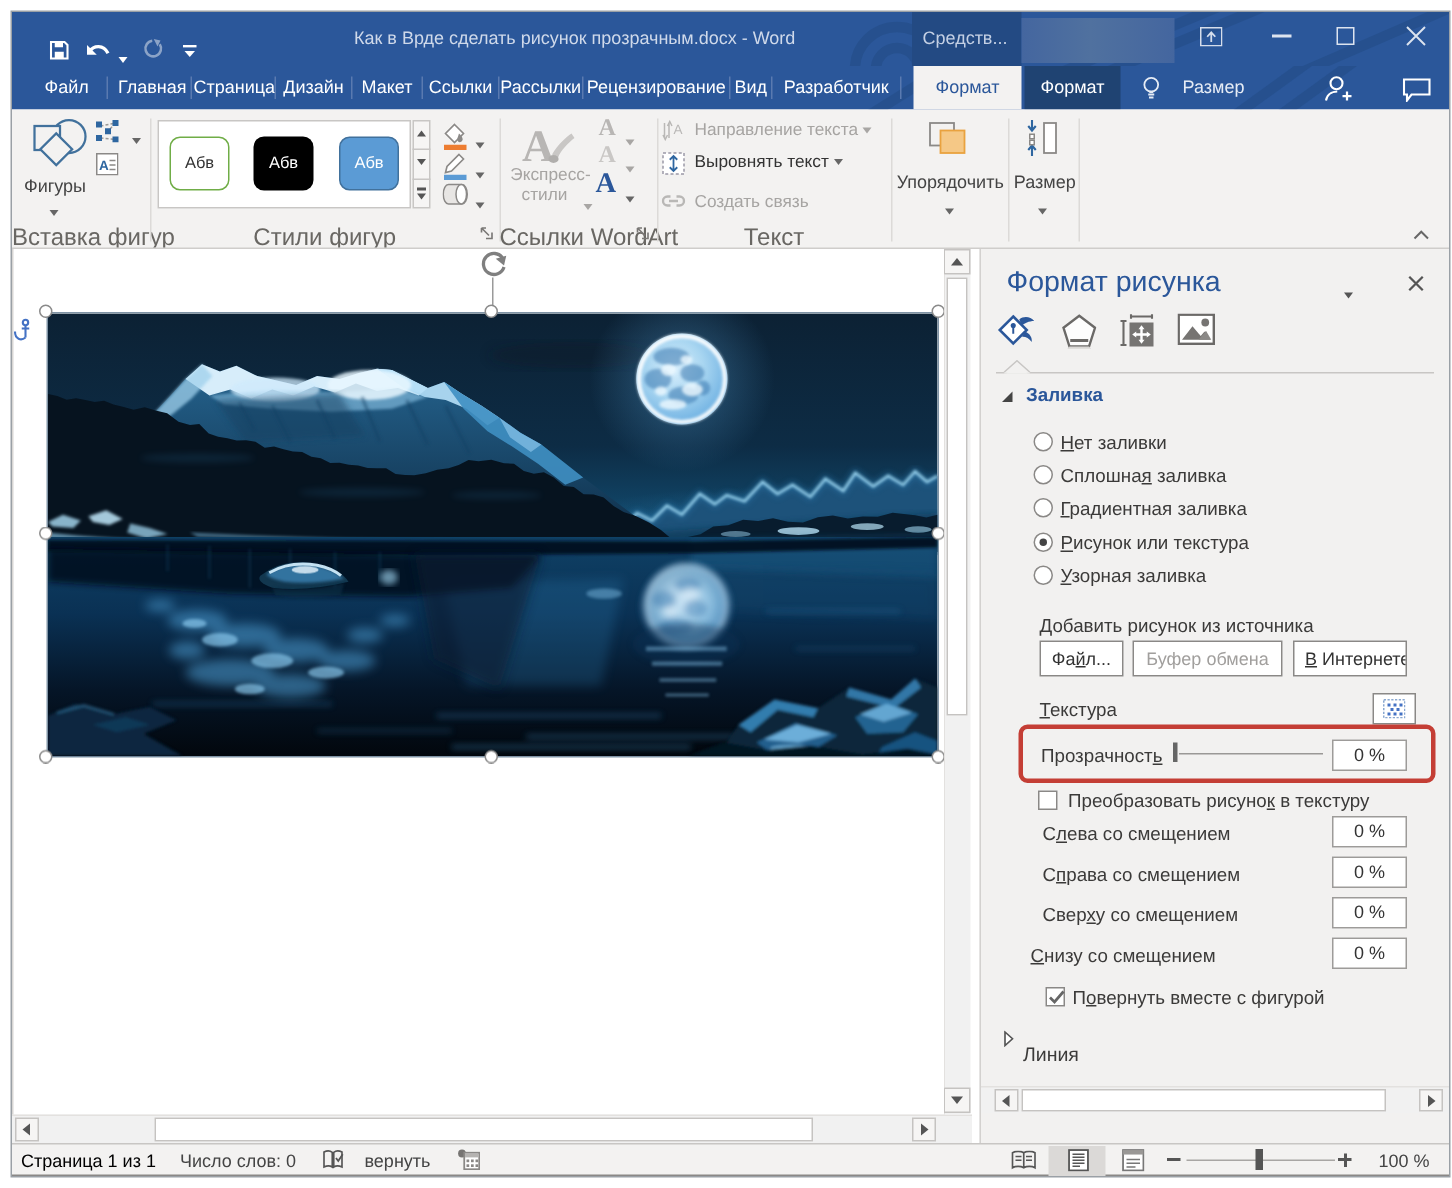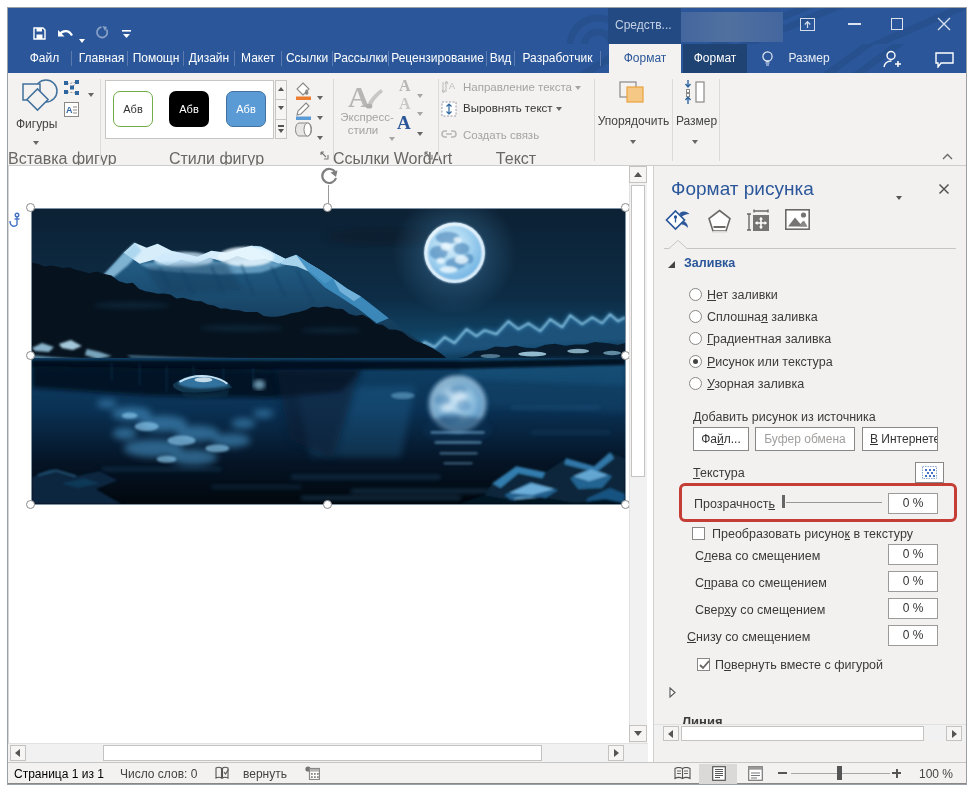--- a/index.html
+++ b/index.html
@@ -82,20 +82,21 @@
 
     <svg class="abs" style="left:86px;top:18px" width="15" height="15" viewBox="0 0 15 15" opacity="0.45">
       <path d="M12.5 3.5 A5.2 5.2 0 1 1 7.5 1.2" fill="none" stroke="#fff" stroke-width="1.7"></path>
       <path d="M8.5 0 L13 1 L11 5 Z" fill="#fff"></path>
     </svg>
 
     <svg class="abs" style="left:114px;top:21px" width="10" height="10" viewBox="0 0 10 10">
       <rect x="0" y="1" width="9" height="1.6" fill="#fff"></rect>
       <path d="M1 5 L8 5 L4.5 9 Z" fill="#fff"></path>
     </svg>
+    <div class="abs ttxt" style="left:228px;top:10px">Как в Врде сделать рисунок прозрачным.docx - Word</div>
 
     <div class="abs" style="left:600px;top:0;width:73px;height:36px;background:#234a83"></div>
     <div class="abs ttxt" style="left:607px;top:10px;color:#c4d0e4">Средств...</div>
 
     <div class="abs" style="left:673px;top:4px;width:102px;height:30px;background:linear-gradient(90deg,#44669f,#50719f 45%,#44669f)"></div>
 
     <svg class="abs" style="left:792px;top:10px" width="15" height="13" viewBox="0 0 15 13">
       <rect x="0.5" y="0.5" width="14" height="12" fill="none" stroke="#d5ddeb" stroke-width="1"></rect>
       <path d="M7.5 10 L7.5 4 M4.8 6.5 L7.5 3.6 L10.2 6.5" fill="none" stroke="#d5ddeb" stroke-width="1.2"></path>
     </svg>
@@ -108,21 +109,21 @@
   <div id="tabrow">
     <svg class="abs" style="left:0;top:0" width="958" height="29" viewBox="0 0 958 29">
       <g stroke="#26508d" stroke-width="7" fill="none" opacity="0.9">
         <path d="M640 -10 L560 40"></path>
           <path d="M880 -14 L800 44"></path>
           <path d="M910 -14 L830 44"></path>
       </g>
     </svg>
     <div class="tab" style="left:12px;width:49px">Файл</div>
     <div class="tab" style="left:66px;width:55px">Главная</div>
-    <div class="tab" style="left:121px;width:54px">Помощн</div>
+    <div class="tab" style="left:121px;width:54px">Страница</div>
     <div class="tab" style="left:176px;width:50px">Дизайн</div>
     <div class="tab" style="left:227px;width:46px">Макет</div>
     <div class="tab" style="left:274px;width:50px">Ссылки</div>
     <div class="tab" style="left:325px;width:55px">Рассылки</div>
     <div class="tab" style="left:381px;width:97px">Рецензирование</div>
     <div class="tab" style="left:479px;width:27px">Вид</div>
     <div class="tab" style="left:507px;width:85px">Разработчик</div>
     <div class="tsep" style="left:63px"></div>
       <div class="tsep" style="left:119px"></div>
     <div class="tsep" style="left:175px"></div>
@@ -629,21 +630,21 @@
 
     <div class="abs" style="left:43px;top:492px;width:13px;height:13px;background:#fff;border:1px solid #8a8886"></div>
     <svg class="abs" style="left:45px;top:494px" width="11" height="10" viewBox="0 0 11 10">
       <path d="M1 5 L4 8 L10 1" fill="none" stroke="#666" stroke-width="1.8"></path>
     </svg>
     <div class="ptxt" style="left:61px;top:492px">П<u>о</u>вернуть вместе с фигурой</div>
 
     <svg class="abs" style="left:15px;top:521px" width="7" height="11" viewBox="0 0 7 11">
       <path d="M1 1 L6 5.5 L1 10 Z" fill="#fff" stroke="#555" stroke-width="1.1"></path>
     </svg>
-    <div class="abs" style="left:28px;top:548px;font-size:13px;font-weight:bold;color:#3b3a39">Линия</div>
+    <div class="abs" style="left:28px;top:529px;font-size:13px;font-weight:normal;color:#3b3a39">Линия</div>
 
     <div class="abs" style="left:0;top:558px;width:313px;height:18px;background:#f1f1f1;border-top:1px solid #e3e1df"></div>
     <div class="sbtn" style="left:9px;top:560px;width:16px;height:15px"></div>
     <div class="arr" style="left:14px;top:564px;border-top:4px solid transparent;border-bottom:4px solid transparent;border-right:5px solid #555"></div>
     <div class="thumb" style="left:27px;top:560px;width:243px;height:15px"></div>
     <div class="sbtn" style="left:292px;top:560px;width:16px;height:15px"></div>
     <div class="arr" style="left:298px;top:564px;border-top:4px solid transparent;border-bottom:4px solid transparent;border-left:5px solid #555"></div>
   </div>
   <div id="statusbar">
     <div class="abs" style="left:6px;top:4px;font-size:12px;color:#000000">Страница 1 из 1</div>

